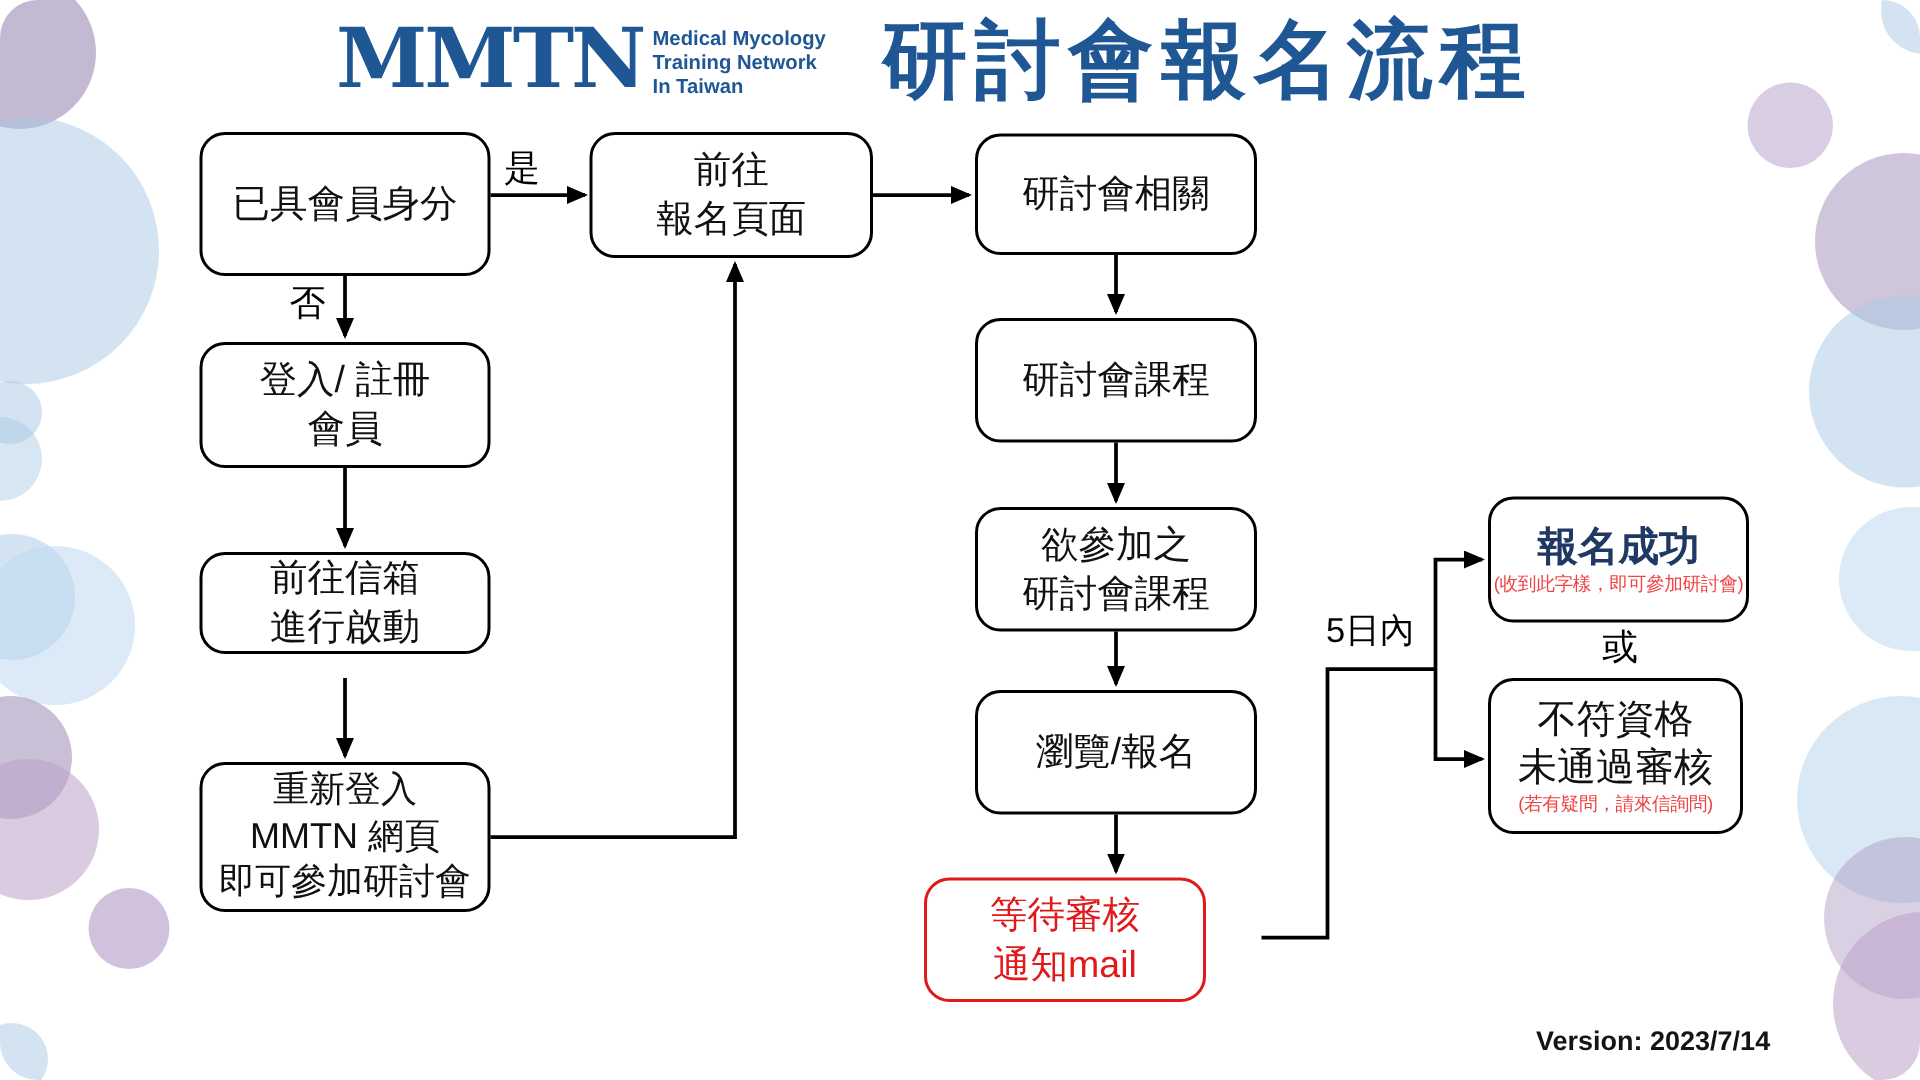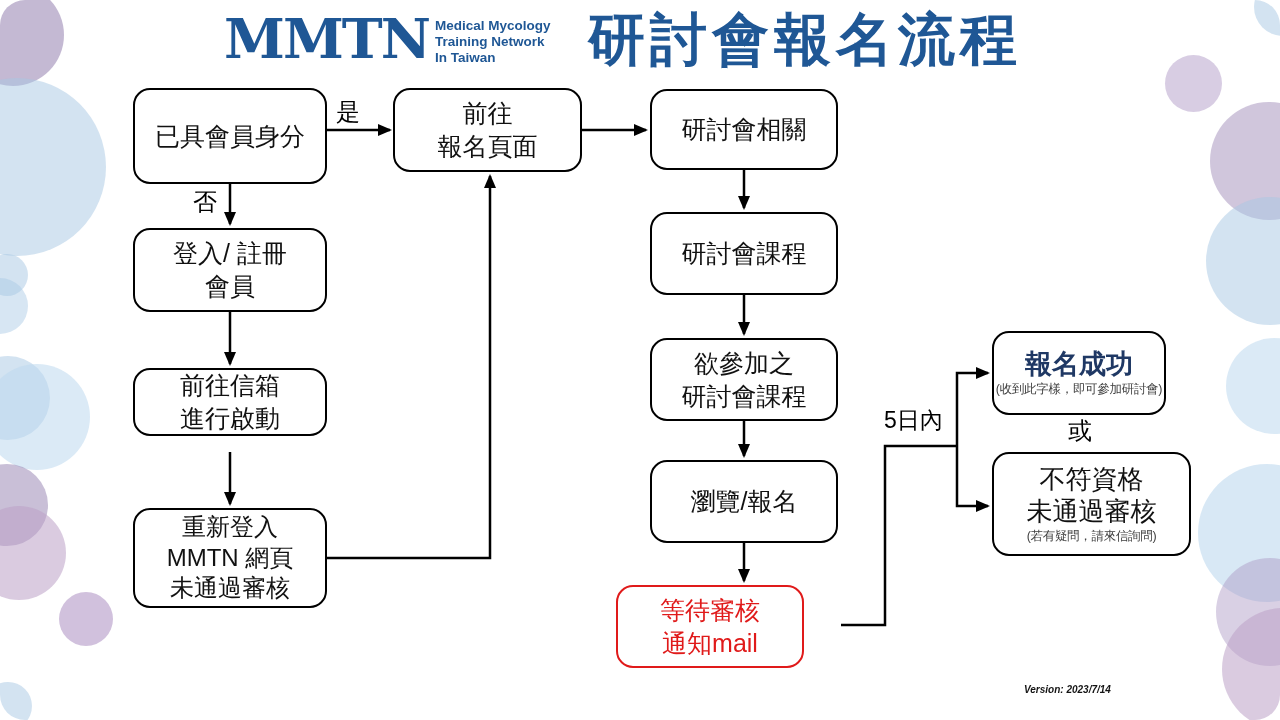--- a/index.html
+++ b/index.html
@@ -60,35 +60,35 @@
   #node-goto     { left:393px; top:88px;  width:189px; height:84px; }
   #node-login    { left:133px; top:228px; width:194px; height:84px; }
   #node-mailbox  { left:133px; top:368px; width:194px; height:68px; }
   #node-relogin  { left:133px; top:508px; width:194px; height:100px; font-size:24px; line-height:1.28; }
   #node-related  { left:650px; top:89px;  width:188px; height:81px; }
   #node-courses  { left:650px; top:212px; width:188px; height:83px; }
   #node-desired  { left:650px; top:338px; width:188px; height:83px; }
   #node-browse   { left:650px; top:460px; width:188px; height:83px; }
   #node-wait     { left:616px; top:585px; width:188px; height:83px; border-color:#e01a1a; color:#e01a1a; }
   #node-success  { left:992px; top:331px; width:174px; height:84px; }
-  #node-rejected { left:992px; top:452px; width:199px; height:104px; }
+  #node-rejected { left:992px; top:452px; width:170px; height:104px; }
   .node .big-navy  { font-size:27px; font-weight:bold; color:#1f3864; line-height:1.15; }
   .node .big-black { font-size:26px; color:#111; line-height:1.22; }
-  .node .note { font-size:12.5px; color:#404040; margin-top:3px; line-height:1.1; letter-spacing:-0.3px; }
+  .node .note { font-size:12.5px; color:#ef4444; margin-top:3px; line-height:1.1; letter-spacing:-0.3px; }
 
   
   .edge-label { position:absolute; z-index:2; color:#000; }
   #label-yes    { left:336px; top:96px;  font-size:24px; }
   #label-no     { left:193px; top:186px; font-size:24px; }
   #label-5days  { left:884px; top:405px; font-size:23px; }
   #label-or     { left:1068px;top:415px; font-size:24px; }
 
   .version {
     position:absolute; left:1024px; top:684px; z-index:2;
-    font-size:10px; font-style:italic; font-weight:bold; color:#141414;
+    font-size:18px; font-weight:bold; color:#141414;
   }
 </style>
 </head>
 <body>
 
 <div class="slide">
 
   <div class="bgc c1"></div>
   <div class="bgc c2"></div>
   <div class="bgc c3"></div>
@@ -148,21 +148,21 @@
     <span>登入/ 註冊
 會員</span>
   </div>
   <div class="node" id="node-mailbox">
     <span>前往信箱
 進行啟動</span>
   </div>
   <div class="node" id="node-relogin">
     <span>重新登入
 MMTN 網頁
-未通過審核</span>
+即可參加研討會</span>
   </div>
 
   <div class="node" id="node-related">
     <span>研討會相關</span>
   </div>
   <div class="node" id="node-courses">
     <span>研討會課程</span>
   </div>
   <div class="node" id="node-desired">
     <span>欲參加之

